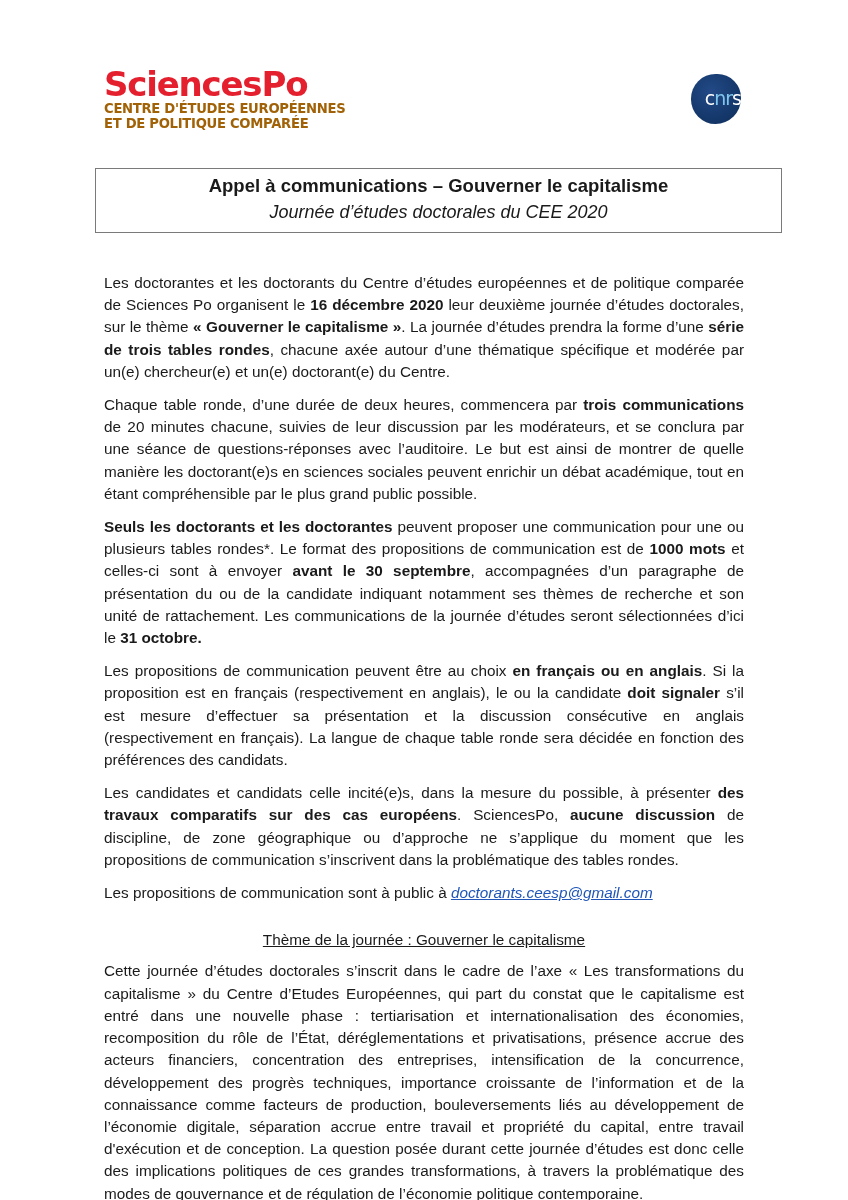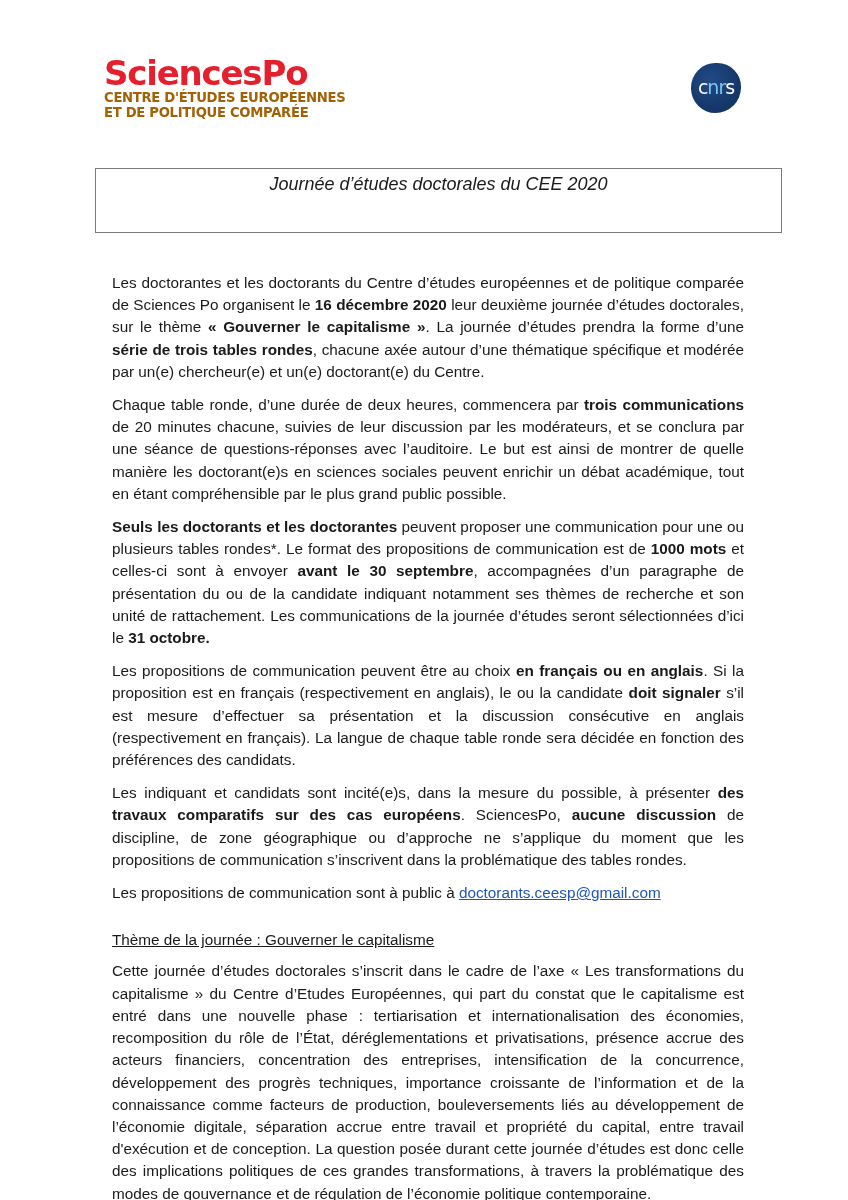--- a/index.html
+++ b/index.html
@@ -1,67 +1,68 @@
 <!DOCTYPE html>
 <html><head>
 <meta charset="utf-8">
 <style>
   html, body { margin: 0; padding: 0; background: #ffffff; }
   body { width: 848px; height: 1200px; position: relative; overflow: hidden;
          font-family: "Liberation Sans", sans-serif; color: #1a1a1a; }
-  .header { position: absolute; left: 0; top: 1px; width: 848px; height: 150px; }
+  .header { position: absolute; left: 0; top: 12px; width: 848px; height: 150px; }
   .sp-logo { position: absolute; left: 104px; top: 55px; }
   .sp-name { font-family: "DejaVu Sans", sans-serif; font-weight: bold; color: #e4202e;
              font-size: 34px; letter-spacing: -1.2px; line-height: 34px; }
   .sp-sub { font-family: "DejaVu Sans", sans-serif; font-weight: bold; color: #a16207;
             font-size: 13.2px; line-height: 15px; letter-spacing: -0.3px; }
   .cnrs-logo { position: absolute; left: 691px; top: 62px; width: 50px; height: 50px;
                border-radius: 50% 48% 52% 50%; background: radial-gradient(circle at 40% 35%, #234a87 0%, #163a6e 55%, #0f2d5a 100%);
-               display: flex; align-items: center; justify-content: center; }
+               display: flex; align-items: center; justify-content: flex-end; }
   .cnrs-text { font-family: "DejaVu Sans", sans-serif; font-size: 19px; letter-spacing: -1px;
                color: #ffffff; line-height: 1; margin-top: -2px; }
   .cnrs-text .mid { color: #7fc6ee; }
   .title-box { position: absolute; left: 95px; top: 168px; width: 687px; height: 65px;
                border: 1.5px solid #7a7a7a; box-sizing: border-box; text-align: center; }
   .title-main { font-weight: bold; font-size: 18.5px; margin-top: 6px; line-height: 22px; }
   .title-sub { font-style: italic; font-size: 18px; margin-top: 4px; line-height: 22px; }
   .content { position: absolute; left: 104px; top: 272px; width: 640px;
              font-size: 15.3px; line-height: 22.2px; text-align: justify; }
-  .content p { margin: 0 0 11px 8px; }
+  .content p { margin: 0 0 11px 0; }
   .content b { font-weight: bold; }
-  .link { color: #1f56b8; text-decoration: underline; }
-  .section-title { text-align: left; text-decoration: underline; margin-top: 25px !important; margin-bottom: 9px !important; }
+  .link { color: #1f56b8; text-decoration: underline; font-style: italic; }
+  .section-title { text-align: center; text-decoration: underline; margin-top: 25px !important; margin-bottom: 9px !important; }
 </style>
 </head>
 <body>
 
 <div class="header">
   <div class="sp-logo">
     <div class="sp-name">SciencesPo</div>
     <div class="sp-sub">CENTRE D'ÉTUDES EUROPÉENNES</div>
     <div class="sp-sub">ET DE POLITIQUE COMPARÉE</div>
   </div>
   <div class="cnrs-logo">
     <span class="cnrs-text"><span>c</span><span class="mid">nr</span><span>s</span></span>
   </div>
 </div>
 
 <div class="title-box">
+  <div class="title-main">Appel à communications – Gouverner le capitalisme</div>
   <div class="title-sub">Journée d’études doctorales du CEE 2020</div>
 </div>
 
 <div class="content">
   <p><span>Les doctorantes et les doctorants du Centre d’études européennes et de politique comparée de Sciences Po organisent le </span><b>16 décembre 2020</b><span> leur deuxième journée d’études doctorales, sur le thème </span><b>« Gouverner le capitalisme »</b><span>. La journée d’études prendra la forme d’une </span><b>série de trois tables rondes</b><span>, chacune axée autour d’une thématique spécifique et modérée par un(e) chercheur(e) et un(e) doctorant(e) du Centre.</span></p>
 
   <p><span>Chaque table ronde, d’une durée de deux heures, commencera par </span><b>trois communications</b><span> de 20 minutes chacune, suivies de leur discussion par les modérateurs, et se conclura par une séance de questions-réponses avec l’auditoire. Le but est ainsi de montrer de quelle manière les doctorant(e)s en sciences sociales peuvent enrichir un débat académique, tout en étant compréhensible par le plus grand public possible.</span></p>
 
   <p><b>Seuls les doctorants et les doctorantes</b><span> peuvent proposer une communication pour une ou plusieurs tables rondes*. Le format des propositions de communication est de </span><b>1000 mots</b><span> et celles-ci sont à envoyer </span><b>avant le 30 septembre</b><span>, accompagnées d’un paragraphe de présentation du ou de la candidate indiquant notamment ses thèmes de recherche et son unité de rattachement. Les communications de la journée d’études seront sélectionnées d’ici le </span><b>31 octobre.</b></p>
 
   <p><span>Les propositions de communication peuvent être au choix </span><b>en français ou en anglais</b><span>. Si la proposition est en français (respectivement en anglais), le ou la candidate </span><b>doit signaler</b><span> s’il est mesure d’effectuer sa présentation et la discussion consécutive en anglais (respectivement en français). La langue de chaque table ronde sera décidée en fonction des préférences des candidats.</span></p>
 
-  <p><span>Les indiquant et candidats sont incité(e)s, dans la mesure du possible, à présenter </span><b>des travaux comparatifs sur des cas européens</b><span>. SciencesPo, </span><b>aucune discussion</b><span> de discipline, de zone géographique ou d’approche ne s’applique du moment que les propositions de communication s’inscrivent dans la problématique des tables rondes.</span></p>
+  <p><span>Les candidates et candidats celle incité(e)s, dans la mesure du possible, à présenter </span><b>des travaux comparatifs sur des cas européens</b><span>. SciencesPo, </span><b>aucune discussion</b><span> de discipline, de zone géographique ou d’approche ne s’applique du moment que les propositions de communication s’inscrivent dans la problématique des tables rondes.</span></p>
 
   <p><span>Les propositions de communication sont à public à </span><a class="link" href="mailto:doctorants.ceesp@gmail.com">doctorants.ceesp@gmail.com</a></p>
 
   <p class="section-title">Thème de la journée : Gouverner le capitalisme</p>
 
   <p>Cette journée d’études doctorales s’inscrit dans le cadre de l’axe « Les transformations du capitalisme » du Centre d’Etudes Européennes, qui part du constat que le capitalisme est entré dans une nouvelle phase : tertiarisation et internationalisation des économies, recomposition du rôle de l’État, déréglementations et privatisations, présence accrue des acteurs financiers, concentration des entreprises, intensification de la concurrence, développement des progrès techniques, importance croissante de l’information et de la connaissance comme facteurs de production, bouleversements liés au développement de l’économie digitale, séparation accrue entre travail et propriété du capital, entre travail d'exécution et de conception. La question posée durant cette journée d’études est donc celle des implications politiques de ces grandes transformations, à travers la problématique des modes de gouvernance et de régulation de l’économie politique contemporaine.</p>
 </div>
 
 </body></html>

